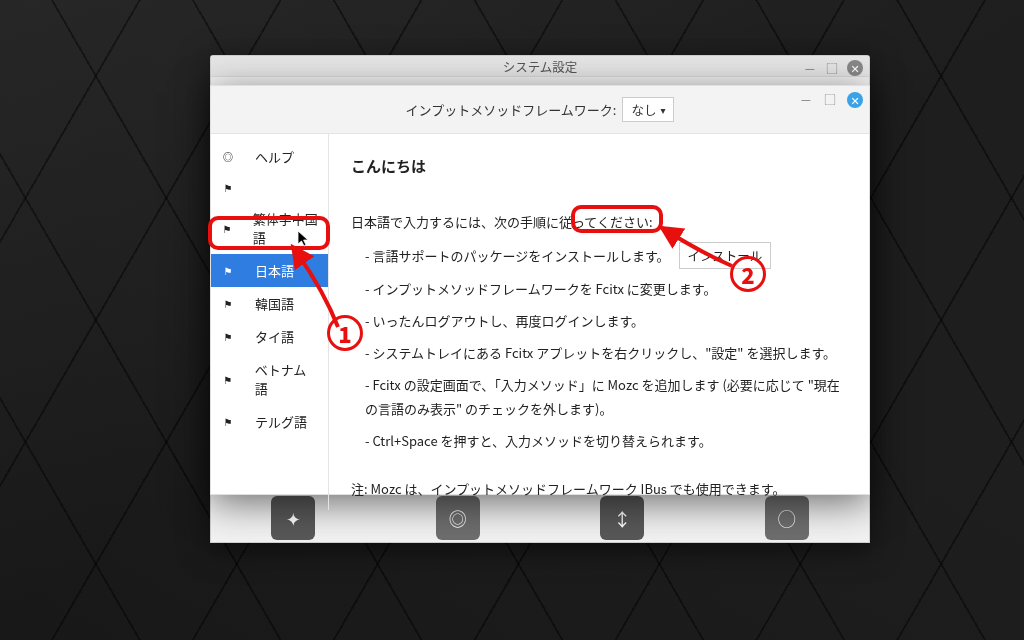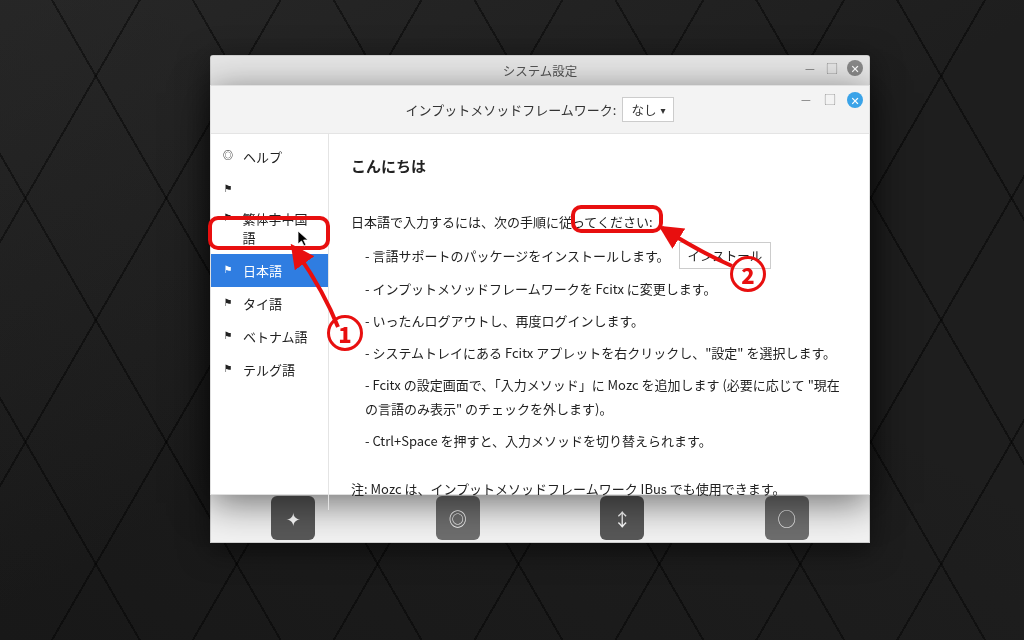--- a/index.html
+++ b/index.html
@@ -28,21 +28,21 @@
     .win-outer {
       position: absolute;
       left: 210px; top: 55px;
       width: 660px; height: 488px;
       background: #f2f2f2;
       border: 1px solid rgba(0,0,0,0.15);
       border-radius: 3px 3px 0 0;
       box-shadow: 0 6px 30px rgba(0,0,0,0.5);
     }
     .win-outer .titlebar {
-      height: 30px; background: #e6e6e6;
+      height: 21px; background: #e6e6e6;
       border-bottom: 1px solid rgba(0,0,0,0.05);
       display:flex; align-items:center; justify-content:center;
       position:relative;
       font-size: 12.5px; color:#555;
     }
     .titlebar .winbtns {
       position:absolute; right:6px; top:4px;
       display:flex; gap:8px; align-items:center;
     }
     .winbtn { width:14px; height:14px; display:inline-flex; align-items:center; justify-content:center; color:#666; font-size:11px; }
@@ -80,21 +80,21 @@
     }
     .dropdown::after{ content:"▾"; font-size:10px; }
     .titlebar2 .winbtns { position:absolute; right:6px; top:6px; display:flex; gap:10px; }
 
     .content { display:flex; height: calc(100% - 32px); }
     .sidebar {
       width: 118px; border-right:1px solid #e4e4e4;
       padding-top: 6px;
     }
     .side-item {
-      display:flex; gap:8px;
+      display:flex; align-items:center; gap:20px;
       padding: 7px 10px; font-size:13px; color:#222;
       cursor: default;
     }
     .side-item .flag { font-size:10px; color:#222; width:14px; text-align:center; } 
     .side-item.help .flag::before { content:"◎"; }
     .side-item .flag.f::before { content:"⚑"; }
     .side-item.selected { background:#2f7de1; color:#ffffff; }
     .side-item.selected .flag { color:#fff; }
 
     .main { flex:1; padding: 18px 22px; font-size:13px; color:#222; line-height:1.85; overflow:hidden; }
@@ -189,20 +189,24 @@
       <div class="side-item">
         <span class="flag f"></span>
         <span>繁体字中国語</span>
       </div>
       <div class="side-item selected">
         <span class="flag f"></span>
         <span>日本語</span>
       </div>
       <div class="side-item">
         <span class="flag f"></span>
+        <span>韓国語</span>
+      </div>
+      <div class="side-item">
+        <span class="flag f"></span>
         <span>タイ語</span>
       </div>
       <div class="side-item">
         <span class="flag f"></span>
         <span>ベトナム語</span>
       </div>
       <div class="side-item">
         <span class="flag f"></span>
         <span>テルグ語</span>
       </div>

